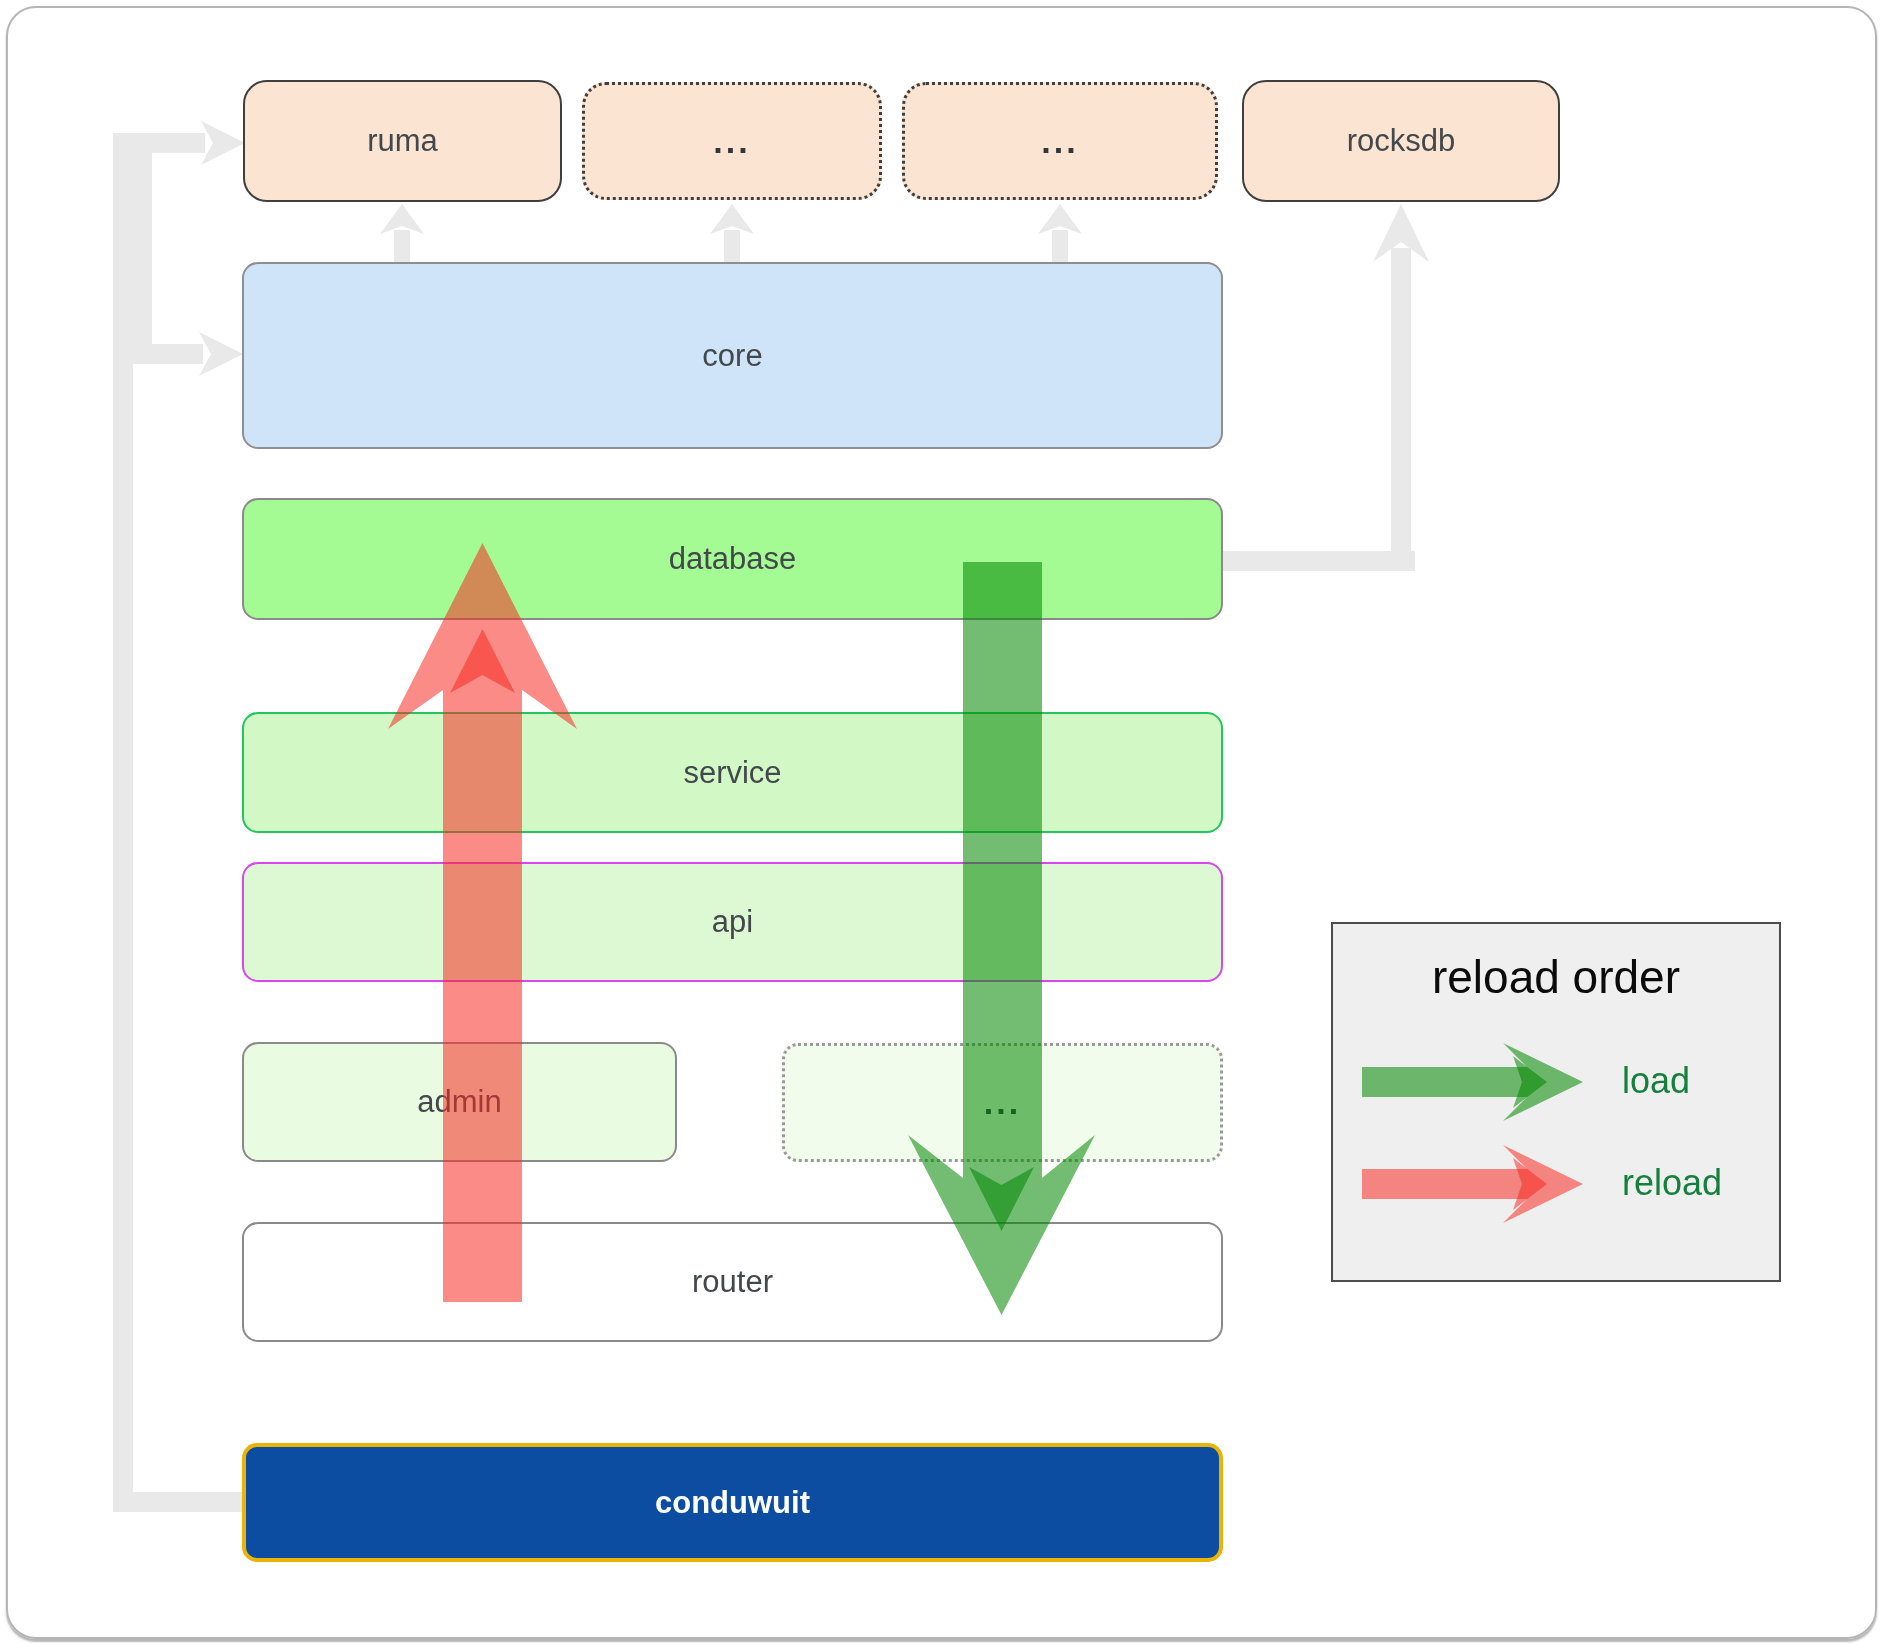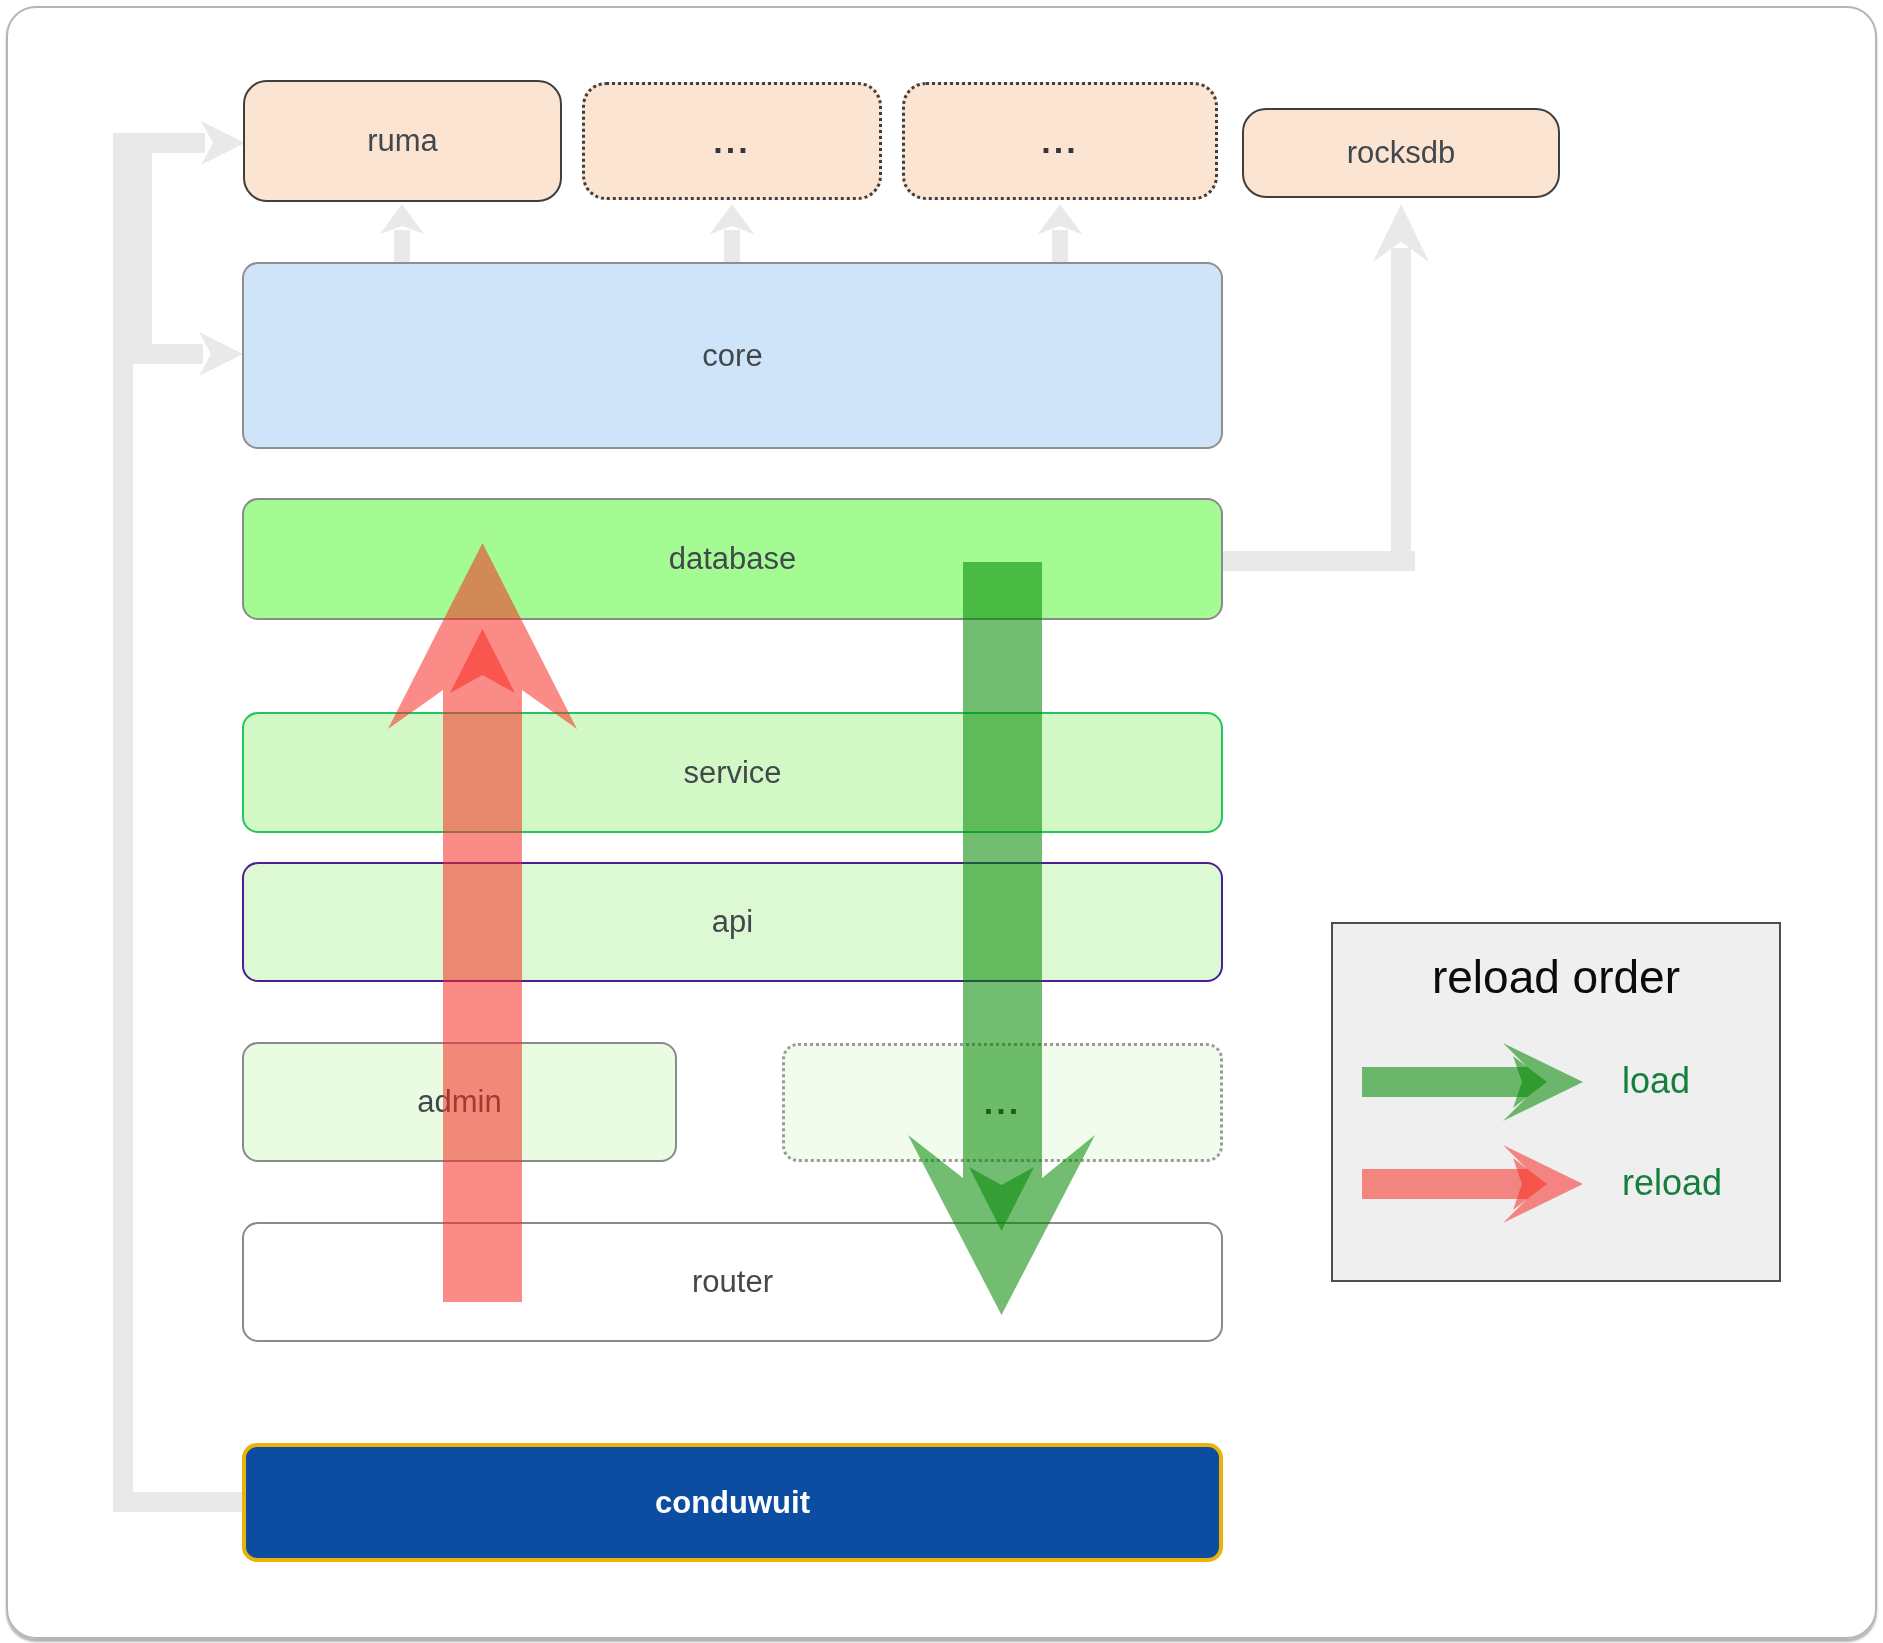--- a/index.html
+++ b/index.html
@@ -58,39 +58,39 @@
   <span>ruma</span>
 </div>
 <div class="box topbox dotted" style="left:582px;top:82px;width:300px;height:118px;background:#fce4d2;
             border:3px dotted #3f3f3f;">
   <span class="ell">...</span>
 </div>
 <div class="box topbox dotted" style="left:902px;top:82px;width:316px;height:118px;background:#fce4d2;
             border:3px dotted #3f3f3f;">
   <span class="ell">...</span>
 </div>
-<div class="box topbox" style="left:1242px;top:80px;width:318px;height:90px;background:#fce4d2;
-            border:2px solid #3f3f3f;margin-top:28px;">
+<div class="box topbox" style="left:1242px;top:80px;width:318px;height:122px;background:#fce4d2;
+            border:2px solid #3f3f3f;">
   <span>rocksdb</span>
 </div>
 
 <div class="box" style="left:242px;top:262px;width:981px;height:187px;background:#d0e4f9;
             border:2px solid #8f8f8f;">
   <span>core</span>
 </div>
 <div class="box" style="left:242px;top:498px;width:981px;height:122px;background:#a5fb93;
             border:2px solid #8a8a8a;">
   <span>database</span>
 </div>
 <div class="box" style="left:242px;top:712px;width:981px;height:121px;background:#d2f8c6;
             border:2px solid #22c55e;">
   <span>service</span>
 </div>
 <div class="box" style="left:242px;top:862px;width:981px;height:120px;background:#ddf9d3;
-            border:2px solid #4c1d95;">
+            border:2px solid #d946ef;">
   <span>api</span>
 </div>
 <div class="box" style="left:242px;top:1042px;width:435px;height:120px;background:#e9fbe1;
             border:2px solid #8a8a8a;">
   <span>admin</span>
 </div>
 <div class="box dotted" style="left:782px;top:1043px;width:441px;height:119px;background:#f1fcec;
             border:3px dotted #9a9a9a;">
   <span class="ell">...</span>
 </div>

